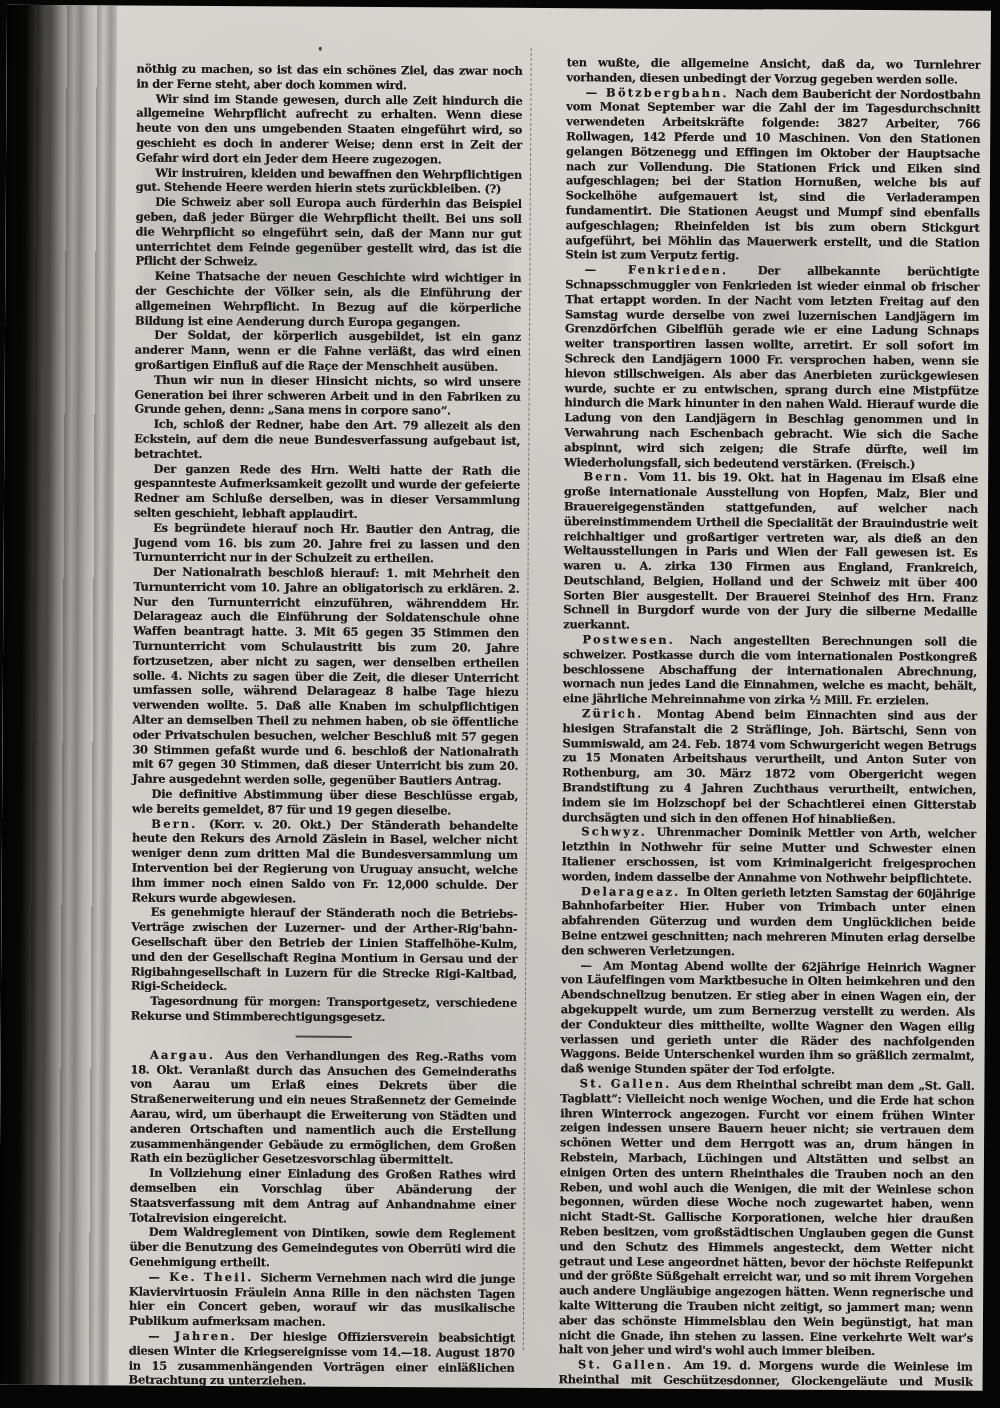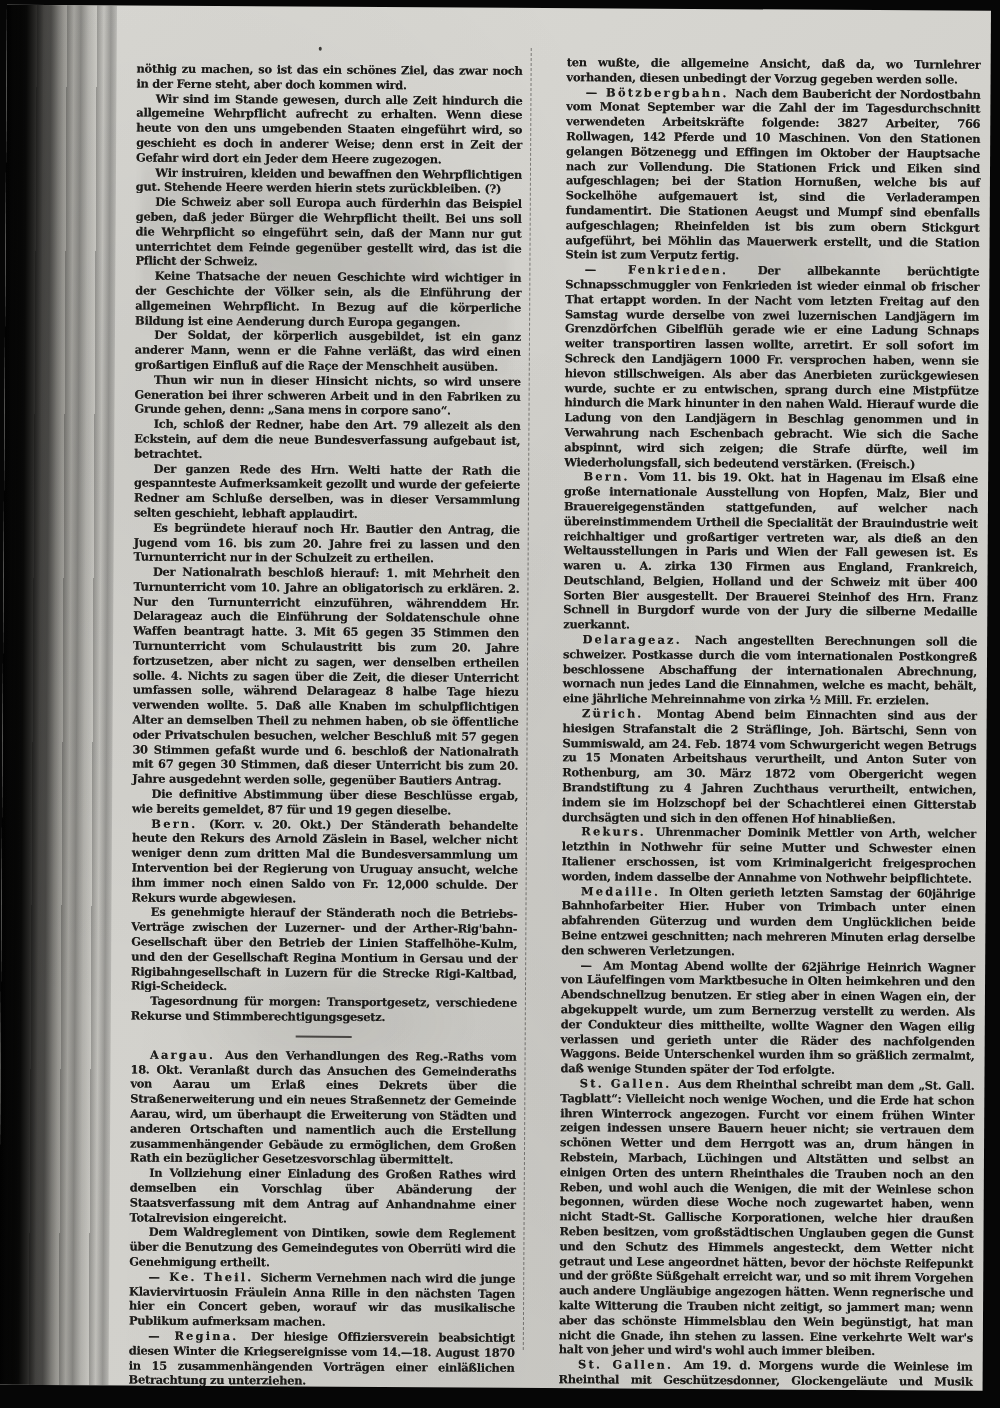--- a/index.html
+++ b/index.html
@@ -111,29 +111,29 @@
       <p class="para">Der Nationalrath beschloß hierauf: 1. mit Mehrheit den Turnunterricht vom 10. Jahre an obligatorisch zu erklären. 2. Nur den Turnunterricht einzuführen, währenddem Hr. Delarageaz auch die Einführung der Soldatenschule ohne Waffen beantragt hatte. 3. Mit 65 gegen 35 Stimmen den Turnunterricht vom Schulaustritt bis zum 20. Jahre fortzusetzen, aber nicht zu sagen, wer denselben ertheilen solle. 4. Nichts zu sagen über die Zeit, die dieser Unterricht umfassen solle, während Delarageaz 8 halbe Tage hiezu verwenden wollte. 5. Daß alle Knaben im schulpflichtigen Alter an demselben Theil zu nehmen haben, ob sie öffentliche oder Privatschulen besuchen, welcher Beschluß mit 57 gegen 30 Stimmen gefaßt wurde und 6. beschloß der Nationalrath mit 67 gegen 30 Stimmen, daß dieser Unterricht bis zum 20. Jahre ausgedehnt werden solle, gegenüber Bautiers Antrag.</p>
       <p class="para">Die definitive Abstimmung über diese Beschlüsse ergab, wie bereits gemeldet, 87 für und 19 gegen dieselbe.</p>
       <p class="para"><span class="lead">Bern. </span>(Korr. v. 20. Okt.) Der Ständerath behandelte heute den Rekurs des Arnold Zäslein in Basel, welcher nicht weniger denn zum dritten Mal die Bundesversammlung um Intervention bei der Regierung von Uruguay ansucht, welche ihm immer noch einen Saldo von Fr. 12,000 schulde. Der Rekurs wurde abgewiesen.</p>
       <p class="para">Es genehmigte hierauf der Ständerath noch die Betriebs-Verträge zwischen der Luzerner- und der Arther-Rig'bahn-Gesellschaft über den Betrieb der Linien Staffelhöhe-Kulm, und den der Gesellschaft Regina Montium in Gersau und der Rigibahngesellschaft in Luzern für die Strecke Rigi-Kaltbad, Rigi-Scheideck.</p>
       <p class="para">Tagesordnung für morgen: Transportgesetz, verschiedene Rekurse und Stimmberechtigungsgesetz.</p>
       <div class="section-rule"></div>
       <p class="para"><span class="lead">Aargau. </span>Aus den Verhandlungen des Reg.-Raths vom 18. Okt. Veranlaßt durch das Ansuchen des Gemeinderaths von Aarau um Erlaß eines Dekrets über die Straßenerweiterung und ein neues Straßennetz der Gemeinde Aarau, wird, um überhaupt die Erweiterung von Städten und anderen Ortschaften und namentlich auch die Erstellung zusammenhängender Gebäude zu ermöglichen, dem Großen Rath ein bezüglicher Gesetzesvorschlag übermittelt.</p>
       <p class="para">In Vollziehung einer Einladung des Großen Rathes wird demselben ein Vorschlag über Abänderung der Staatsverfassung mit dem Antrag auf Anhandnahme einer Totalrevision eingereicht.</p>
       <p class="para">Dem Waldreglement von Dintiken, sowie dem Reglement über die Benutzung des Gemeindegutes von Oberrüti wird die Genehmigung ertheilt.</p>
       <p class="para"><span class="lead">— Ke. Theil. </span>Sicherm Vernehmen nach wird die junge Klaviervirtuosin Fräulein Anna Rille in den nächsten Tagen hier ein Concert geben, worauf wir das musikalische Publikum aufmerksam machen.</p>
-      <p class="para"><span class="lead">— Regina. </span>Der hiesige Offiziersverein beabsichtigt diesen Winter die Kriegsereignisse vom 14.—18. August 1870 in 15 zusammenhängenden Vorträgen einer einläßlichen Betrachtung zu unterziehen.</p>
+      <p class="para"><span class="lead">— Jahren. </span>Der hiesige Offiziersverein beabsichtigt diesen Winter die Kriegsereignisse vom 14.—18. August 1870 in 15 zusammenhängenden Vorträgen einer einläßlichen Betrachtung zu unterziehen.</p>
       <p class="para"><span class="lead">— Baden. </span>(Corrspdz.) In Bezug auf die Notiz über Betheiligung der Lehrerinnen am Turnunterrichte, diene als Bestätigung und Ergänzung: Dieselben wurden von der schweiz. Turnlehrerversammlung in ihrer Sitzung vom 17. d. Mts. für den Unterricht an nicht zahlreichen Mädchenklassen, wie auch etwa an den untersten Primarklassen beiderlei Geschlechts, als ebenfalls befähigt erklärt. Es herrschte aber, trotz der Aeußerungen eines Mitgliedes, das von ausgezeichneten, unübertrefflichen Leistungen zu berich-</p>
     </div>
   <div class="column column-right" id="col-right">
       <p class="para no-indent">ten wußte, die allgemeine Ansicht, daß da, wo Turnlehrer vorhanden, diesen unbedingt der Vorzug gegeben werden solle.</p>
       <p class="para"><span class="lead">— Bötzbergbahn. </span>Nach dem Baubericht der Nordostbahn vom Monat September war die Zahl der im Tagesdurchschnitt verwendeten Arbeitskräfte folgende: 3827 Arbeiter, 766 Rollwagen, 142 Pferde und 10 Maschinen. Von den Stationen gelangen Bötzenegg und Effingen im Oktober der Hauptsache nach zur Vollendung. Die Stationen Frick und Eiken sind aufgeschlagen; bei der Station Hornußen, welche bis auf Sockelhöhe aufgemauert ist, sind die Verladerampen fundamentirt. Die Stationen Aeugst und Mumpf sind ebenfalls aufgeschlagen; Rheinfelden ist bis zum obern Stickgurt aufgeführt, bei Möhlin das Mauerwerk erstellt, und die Station Stein ist zum Verputz fertig.</p>
       <p class="para"><span class="lead">— Fenkrieden. </span>Der allbekannte berüchtigte Schnapsschmuggler von Fenkrieden ist wieder einmal ob frischer That ertappt worden. In der Nacht vom letzten Freitag auf den Samstag wurde derselbe von zwei luzernischen Landjägern im Grenzdörfchen Gibelflüh gerade wie er eine Ladung Schnaps weiter transportiren lassen wollte, arretirt. Er soll sofort im Schreck den Landjägern 1000 Fr. versprochen haben, wenn sie hievon stillschweigen. Als aber das Anerbieten zurückgewiesen wurde, suchte er zu entwischen, sprang durch eine Mistpfütze hindurch die Mark hinunter in den nahen Wald. Hierauf wurde die Ladung von den Landjägern in Beschlag genommen und in Verwahrung nach Eschenbach gebracht. Wie sich die Sache abspinnt, wird sich zeigen; die Strafe dürfte, weil im Wiederholungsfall, sich bedeutend verstärken. (Freisch.)</p>
       <p class="para"><span class="lead">Bern. </span>Vom 11. bis 19. Okt. hat in Hagenau im Elsaß eine große internationale Ausstellung von Hopfen, Malz, Bier und Brauereigegenständen stattgefunden, auf welcher nach übereinstimmendem Urtheil die Specialität der Brauindustrie weit reichhaltiger und großartiger vertreten war, als dieß an den Weltausstellungen in Paris und Wien der Fall gewesen ist. Es waren u. A. zirka 130 Firmen aus England, Frankreich, Deutschland, Belgien, Holland und der Schweiz mit über 400 Sorten Bier ausgestellt. Der Brauerei Steinhof des Hrn. Franz Schnell in Burgdorf wurde von der Jury die silberne Medaille zuerkannt.</p>
-      <p class="para"><span class="lead">Delarageaz. </span>Nach angestellten Berechnungen soll die schweizer. Postkasse durch die vom internationalen Postkongreß beschlossene Abschaffung der internationalen Abrechnung, wornach nun jedes Land die Einnahmen, welche es macht, behält, eine jährliche Mehreinnahme von zirka ½ Mill. Fr. erzielen.</p>
+      <p class="para"><span class="lead">Postwesen. </span>Nach angestellten Berechnungen soll die schweizer. Postkasse durch die vom internationalen Postkongreß beschlossene Abschaffung der internationalen Abrechnung, wornach nun jedes Land die Einnahmen, welche es macht, behält, eine jährliche Mehreinnahme von zirka ½ Mill. Fr. erzielen.</p>
       <p class="para"><span class="lead">Zürich. </span>Montag Abend beim Einnachten sind aus der hiesigen Strafanstalt die 2 Sträflinge, Joh. Bärtschi, Senn von Summiswald, am 24. Feb. 1874 vom Schwurgericht wegen Betrugs zu 15 Monaten Arbeitshaus verurtheilt, und Anton Suter von Rothenburg, am 30. März 1872 vom Obergericht wegen Brandstiftung zu 4 Jahren Zuchthaus verurtheilt, entwichen, indem sie im Holzschopf bei der Schachtlerei einen Gitterstab durchsägten und sich in den offenen Hof hinabließen.</p>
-      <p class="para"><span class="lead">Rekurs. </span>Uhrenmacher Dominik Mettler von Arth, welcher letzthin in Nothwehr für seine Mutter und Schwester einen Italiener erschossen, ist vom Kriminalgericht freigesprochen worden, indem dasselbe der Annahme von Nothwehr beipflichtete.</p>
-      <p class="para"><span class="lead">Medaille. </span>In Olten gerieth letzten Samstag der 60jährige Bahnhofarbeiter Hier. Huber von Trimbach unter einen abfahrenden Güterzug und wurden dem Unglücklichen beide Beine entzwei geschnitten; nach mehreren Minuten erlag derselbe den schweren Verletzungen.</p>
+      <p class="para"><span class="lead">Schwyz. </span>Uhrenmacher Dominik Mettler von Arth, welcher letzthin in Nothwehr für seine Mutter und Schwester einen Italiener erschossen, ist vom Kriminalgericht freigesprochen worden, indem dasselbe der Annahme von Nothwehr beipflichtete.</p>
+      <p class="para"><span class="lead">Delarageaz. </span>In Olten gerieth letzten Samstag der 60jährige Bahnhofarbeiter Hier. Huber von Trimbach unter einen abfahrenden Güterzug und wurden dem Unglücklichen beide Beine entzwei geschnitten; nach mehreren Minuten erlag derselbe den schweren Verletzungen.</p>
       <p class="para"><span class="lead">— </span>Am Montag Abend wollte der 62jährige Heinrich Wagner von Läufelfingen vom Marktbesuche in Olten heimkehren und den Abendschnellzug benutzen. Er stieg aber in einen Wagen ein, der abgekuppelt wurde, um zum Bernerzug verstellt zu werden. Als der Condukteur dies mittheilte, wollte Wagner den Wagen eilig verlassen und gerieth unter die Räder des nachfolgenden Waggons. Beide Unterschenkel wurden ihm so gräßlich zermalmt, daß wenige Stunden später der Tod erfolgte.</p>
       <p class="para"><span class="lead">St. Gallen. </span>Aus dem Rheinthal schreibt man dem „St. Gall. Tagblatt“: Vielleicht noch wenige Wochen, und die Erde hat schon ihren Winterrock angezogen. Furcht vor einem frühen Winter zeigen indessen unsere Bauern heuer nicht; sie vertrauen dem schönen Wetter und dem Herrgott was an, drum hängen in Rebstein, Marbach, Lüchingen und Altstätten und selbst an einigen Orten des untern Rheinthales die Trauben noch an den Reben, und wohl auch die Wenigen, die mit der Weinlese schon begonnen, würden diese Woche noch zugewartet haben, wenn nicht Stadt-St. Gallische Korporationen, welche hier draußen Reben besitzen, vom großstädtischen Unglauben gegen die Gunst und den Schutz des Himmels angesteckt, dem Wetter nicht getraut und Lese angeordnet hätten, bevor der höchste Reifepunkt und der größte Süßgehalt erreicht war, und so mit ihrem Vorgehen auch andere Ungläubige angezogen hätten. Wenn regnerische und kalte Witterung die Trauben nicht zeitigt, so jammert man; wenn aber das schönste Himmelsblau den Wein begünstigt, hat man nicht die Gnade, ihn stehen zu lassen. Eine verkehrte Welt war's halt von jeher und wird's wohl auch immer bleiben.</p>
       <p class="para"><span class="lead">St. Gallen. </span>Am 19. d. Morgens wurde die Weinlese im Rheinthal mit Geschützesdonner, Glockengeläute und Musik begonnen. Prosit 1874er!</p>
     </div>
 </div>
 
 </body></html>

